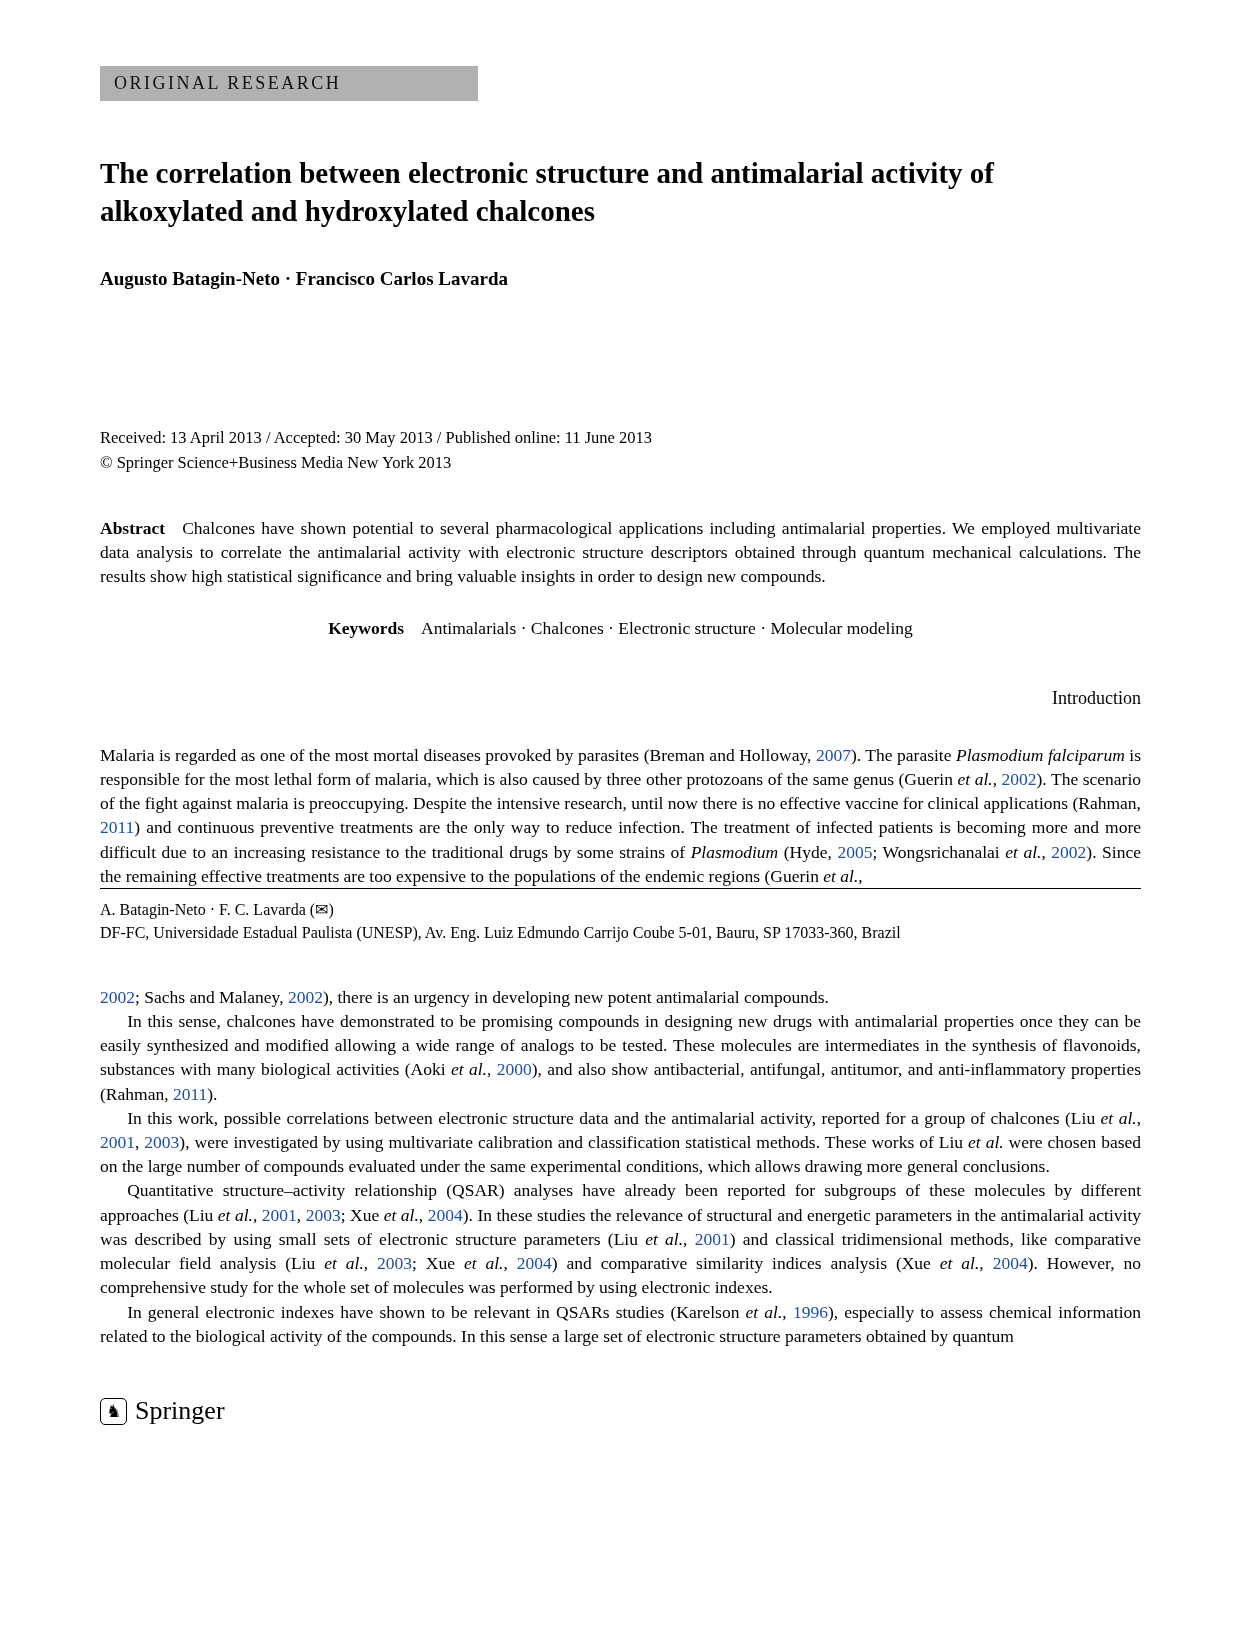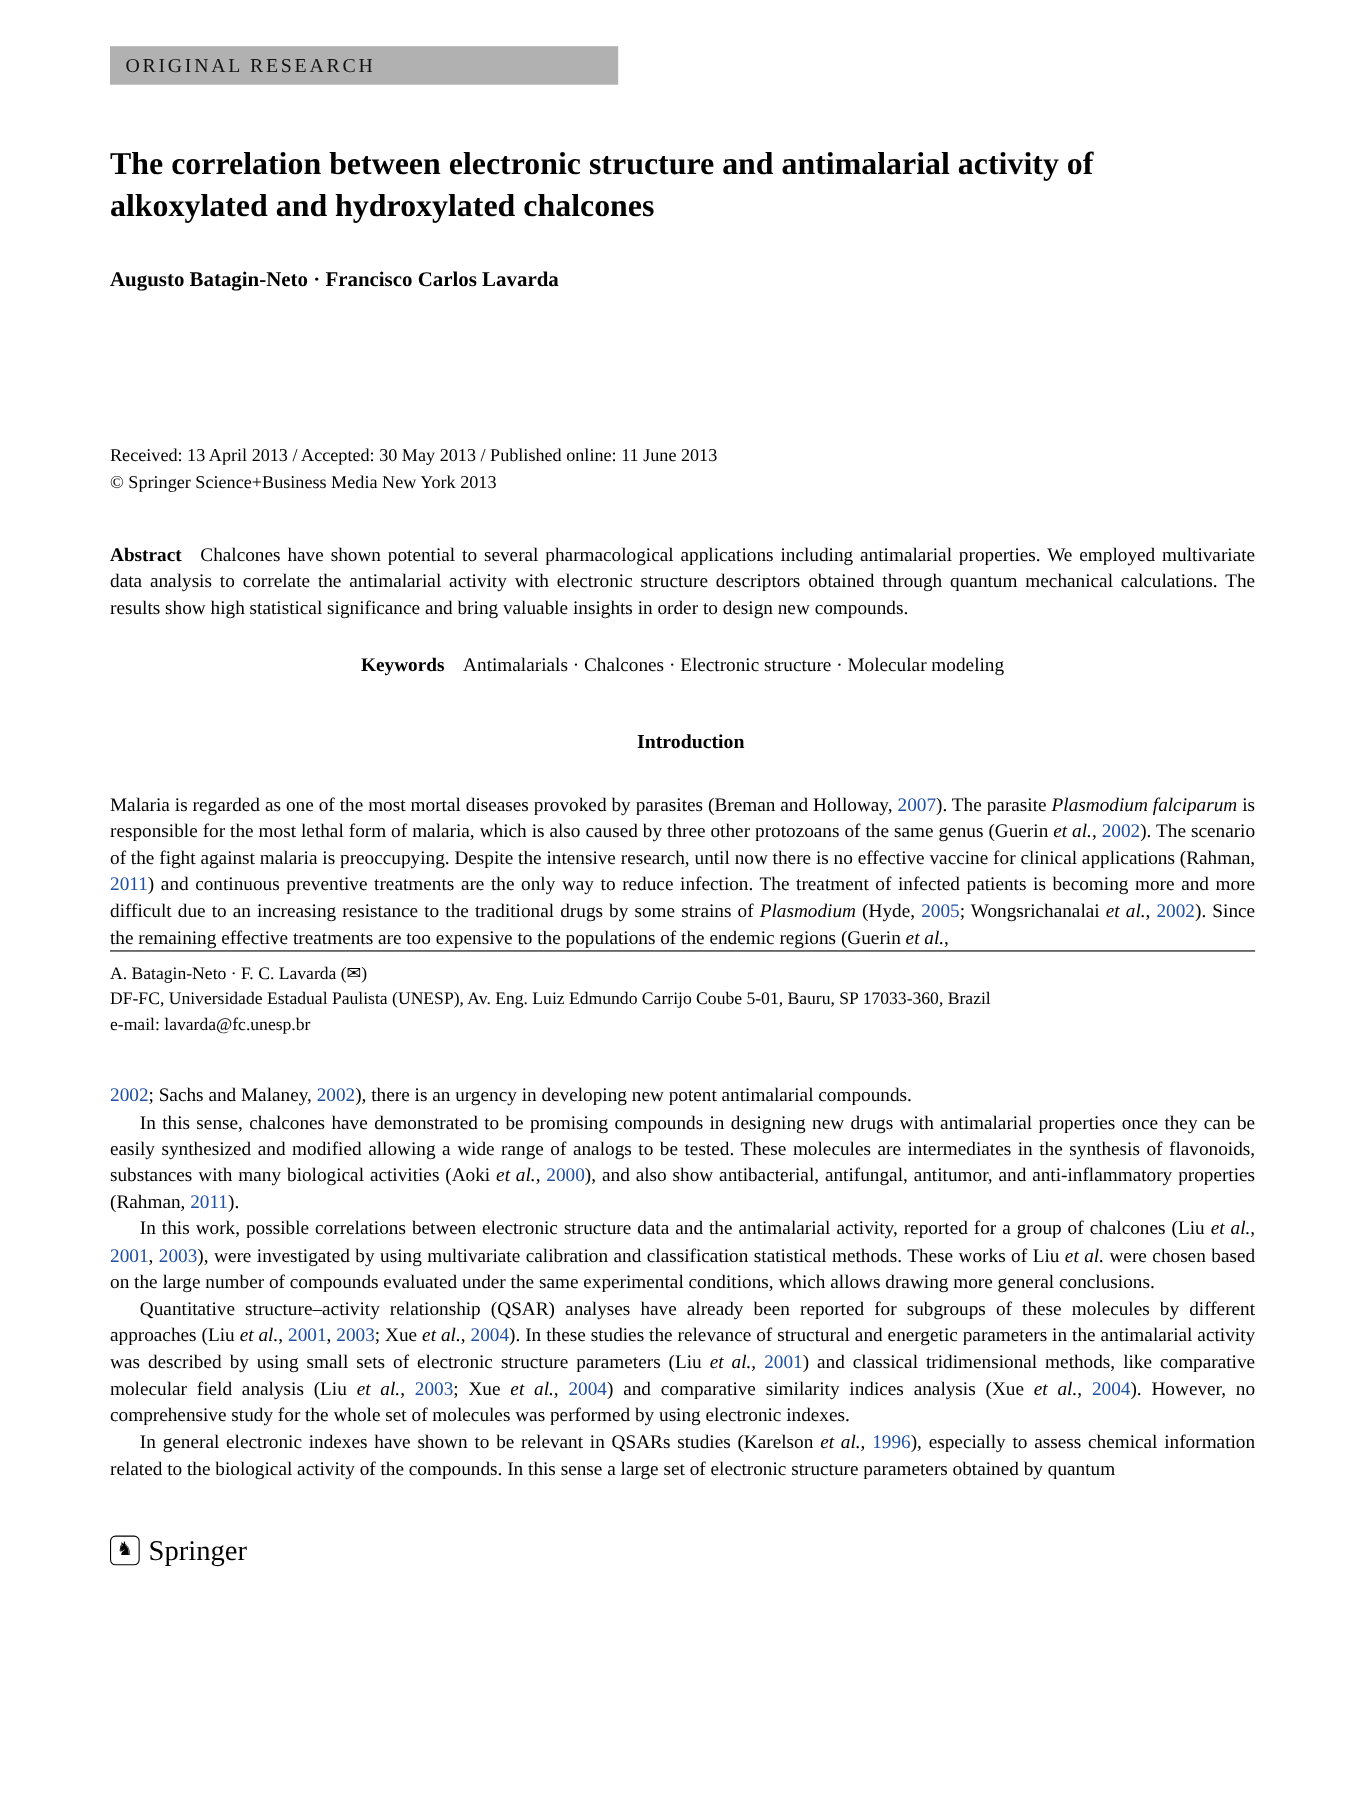--- a/index.html
+++ b/index.html
@@ -16,37 +16,37 @@
     border-top:2px solid #000; border-bottom:2px solid #000;
     padding:3px 0 5px 0; min-width:178px;
   }
   .logo-line {
     font-family:"Liberation Sans", sans-serif; font-weight:bold;
     font-size:21.5px; line-height:1.02; letter-spacing:-0.5px;
     transform:scaleX(0.94); transform-origin:left;
   }
   
   .banner {
-    background:#b1b1b1; width:462px; box-sizing:border-box;
+    margin-top:24px; background:#b1b1b1; width:378px; box-sizing:border-box;
     padding:7px 0 7px 14px; font-size:18px; letter-spacing:2.5px; color:#111;
   }
   
   .article-title {
     margin:54px 0 0 0; font-size:29px; font-weight:bold; line-height:1.3;
     max-width:900px;
   }
   .authors { margin-top:38px; font-size:19px; font-weight:bold; }
   .dates { margin-top:136px; font-size:16.5px; line-height:1.5; }
   
   .columns { display:flex; gap:40px; margin-top:40px; font-size:17.5px; line-height:1.385;flex-direction:column; }
   .col { flex:1; min-width:0; display:flex; flex-direction:column; text-align:justify; }
   .para { margin:0; }
   .para.indent { text-indent:1.55em; }
   .keywords-block { margin-top:27px; text-align:center; }
-  .intro-heading { font-size:18px; font-weight:bold; margin:46px 0 0 15px; text-align:center; }
+  .intro-heading { font-size:18px; font-weight:normal; margin:46px 0 0 15px; text-align:right; }
   .intro-para { margin-top:32px; }
   
   .run-bold, .run-label { font-weight:bold; }
   .run-label { margin-right:17px; }
   .run-italic { font-style:italic; }
   .run-link { color:var(--link-color, #1f4fa3); }
   
   .footnote {
     margin-top:auto; border-top:1.5px solid #000; padding-top:10px;
     font-size:16px; line-height:1.42; text-align:left;
@@ -80,21 +80,20 @@
   <div class="columns">
 
     <div class="col">
       <p class="para"><span class="run-label">Abstract</span><span>Chalcones have shown potential to several pharmacological applications including antimalarial properties. We employed multivariate data analysis to correlate the antimalarial activity with electronic structure descriptors obtained through quantum mechanical calculations. The results show high statistical significance and bring valuable insights in order to design new compounds.</span></p>
       <p class="para keywords-block"><span class="run-label">Keywords</span><span>Antimalarials · Chalcones · Electronic structure · Molecular modeling</span></p>
       <h2 class="intro-heading">Introduction</h2>
       <p class="para intro-para"><span>Malaria is regarded as one of the most mortal diseases provoked by parasites (Breman and Holloway, </span><span class="run-link">2007</span><span>). The parasite </span><span class="run-italic">Plasmodium falciparum</span><span> is responsible for the most lethal form of malaria, which is also caused by three other protozoans of the same genus (Guerin </span><span class="run-italic">et al.</span><span>, </span><span class="run-link">2002</span><span>). The scenario of the fight against malaria is preoccupying. Despite the intensive research, until now there is no effective vaccine for clinical applications (Rahman, </span><span class="run-link">2011</span><span>) and continuous preventive treatments are the only way to reduce infection. The treatment of infected patients is becoming more and more difficult due to an increasing resistance to the traditional drugs by some strains of </span><span class="run-italic">Plasmodium</span><span> (Hyde, </span><span class="run-link">2005</span><span>; Wongsrichanalai </span><span class="run-italic">et al.</span><span>, </span><span class="run-link">2002</span><span>). Since the remaining effective treatments are too expensive to the populations of the endemic regions (Guerin </span><span class="run-italic">et al.</span><span>,</span></p>
       <div class="footnote">
         <div>A. Batagin-Neto · F. C. Lavarda (✉)</div>
         <div>DF-FC, Universidade Estadual Paulista (UNESP), Av. Eng. Luiz Edmundo Carrijo Coube 5-01, Bauru, SP 17033-360, Brazil</div>
-        <div>e-mail: lavarda@fc.unesp.br</div>
       </div>
     </div>
 
     <div class="col">
       <p class="para"><span class="run-link">2002</span><span>; Sachs and Malaney, </span><span class="run-link">2002</span><span>), there is an urgency in developing new potent antimalarial compounds.</span></p>
       <p class="para indent"><span>In this sense, chalcones have demonstrated to be promising compounds in designing new drugs with antimalarial properties once they can be easily synthesized and modified allowing a wide range of analogs to be tested. These molecules are intermediates in the synthesis of flavonoids, substances with many biological activities (Aoki </span><span class="run-italic">et al.</span><span>, </span><span class="run-link">2000</span><span>), and also show antibacterial, antifungal, antitumor, and anti-inflammatory properties (Rahman, </span><span class="run-link">2011</span><span>).</span></p>
       <p class="para indent"><span>In this work, possible correlations between electronic structure data and the antimalarial activity, reported for a group of chalcones (Liu </span><span class="run-italic">et al.</span><span>, </span><span class="run-link">2001</span><span>, </span><span class="run-link">2003</span><span>), were investigated by using multivariate calibration and classification statistical methods. These works of Liu </span><span class="run-italic">et al.</span><span> were chosen based on the large number of compounds evaluated under the same experimental conditions, which allows drawing more general conclusions.</span></p>
       <p class="para indent"><span>Quantitative structure–activity relationship (QSAR) analyses have already been reported for subgroups of these molecules by different approaches (Liu </span><span class="run-italic">et al.</span><span>, </span><span class="run-link">2001</span><span>, </span><span class="run-link">2003</span><span>; Xue </span><span class="run-italic">et al.</span><span>, </span><span class="run-link">2004</span><span>). In these studies the relevance of structural and energetic parameters in the antimalarial activity was described by using small sets of electronic structure parameters (Liu </span><span class="run-italic">et al.</span><span>, </span><span class="run-link">2001</span><span>) and classical tridimensional methods, like comparative molecular field analysis (Liu </span><span class="run-italic">et al.</span><span>, </span><span class="run-link">2003</span><span>; Xue </span><span class="run-italic">et al.</span><span>, </span><span class="run-link">2004</span><span>) and comparative similarity indices analysis (Xue </span><span class="run-italic">et al.</span><span>, </span><span class="run-link">2004</span><span>). However, no comprehensive study for the whole set of molecules was performed by using electronic indexes.</span></p>
       <p class="para indent"><span>In general electronic indexes have shown to be relevant in QSARs studies (Karelson </span><span class="run-italic">et al.</span><span>, </span><span class="run-link">1996</span><span>), especially to assess chemical information related to the biological activity of the compounds. In this sense a large set of electronic structure parameters obtained by quantum</span></p>
     </div>

